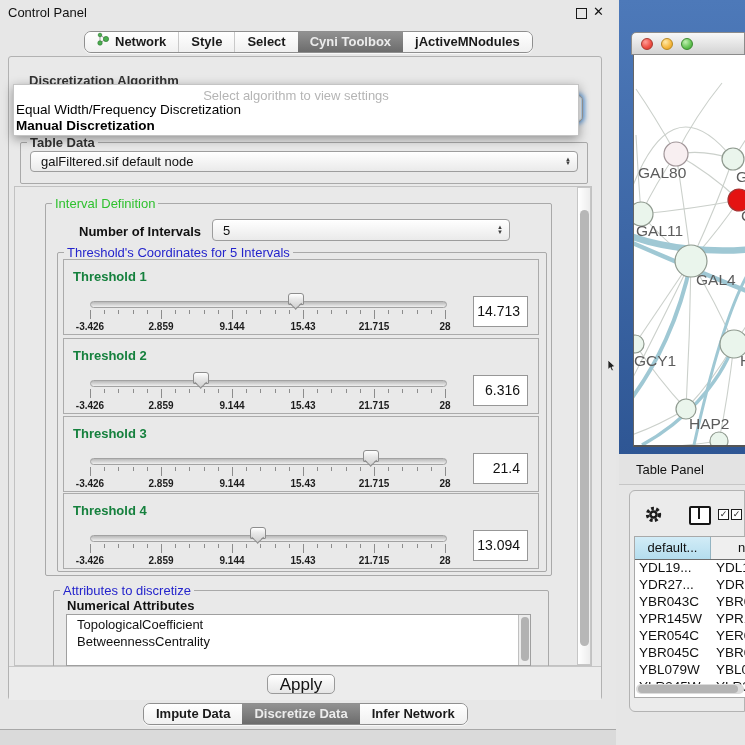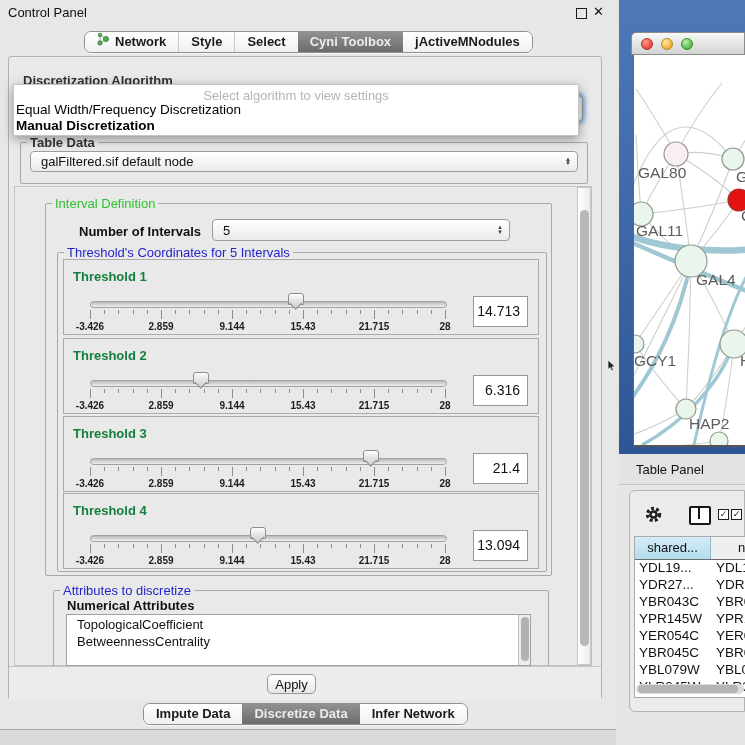--- a/index.html
+++ b/index.html
@@ -65,22 +65,22 @@
   .ticklab{position:absolute;transform:translateX(-50%);font-size:10px;font-weight:600;color:#1d1d1d;white-space:nowrap;}
   .tval{position:absolute;left:409px;top:36px;width:55px;height:31px;background:#fff;border:1px solid #979797;
         box-sizing:border-box;font-size:14px;color:#111;text-align:right;line-height:29px;padding-right:7px;}
   
   .attr-list{position:absolute;left:66px;top:614px;width:465px;height:52px;background:#fff;border:1px solid #9f9f9f;
              box-sizing:border-box;overflow:hidden;padding:2px 0 0 10px;}
   .attr-item{font-size:13px;color:#111;line-height:16.5px;}
   .lsb{position:absolute;left:518px;top:615px;width:12px;height:50px;background:#ececec;border-left:1px solid #c0c0c0;box-sizing:border-box;}
   .lsb-thumb{position:absolute;left:1.5px;top:2px;width:8px;height:44px;background:#b2b2b2;border-radius:4px;}
   .apply-strip{position:absolute;left:9px;top:666px;width:592px;height:33px;background:#ececec;border-top:1px solid #c6c6c6;}
-  .apply-btn{position:absolute;left:258px;top:7px;width:49px;height:20px;background:linear-gradient(#ffffff,#e6e6e6);
-             border:1px solid #9a9a9a;border-radius:5px;font-size:13px;color:#111;font-family:inherit;padding:0;}
+  .apply-btn{position:absolute;left:258px;top:7px;width:68px;height:20px;background:linear-gradient(#ffffff,#e6e6e6);
+             border:1px solid #9a9a9a;border-radius:5px;font-size:17px;color:#111;font-family:inherit;padding:0;}
   .bottom-edge{position:absolute;left:0;top:729px;width:616px;height:16px;background:#dadada;border-top:1px solid #a8a8a8;}
   
   .desktop{position:absolute;left:616px;top:0;width:129px;height:745px;background:#e6e6e6;}
   .desk-blue{position:absolute;left:3px;top:0;width:126px;height:455px;
              background:linear-gradient(#4d79b9,#2e5694);}
   .net-window{position:absolute;left:15px;top:8px;width:114px;height:413px;margin-top:24px;}
   .net-titlebar{position:absolute;left:0;top:0;width:114px;height:23px;background:linear-gradient(#f8f8f8,#d3d3d3);
                 border:1px solid #8b8b8b;border-radius:5px 0 0 0;box-sizing:border-box;}
   .tl{position:absolute;top:5px;width:12px;height:12px;border-radius:50%;box-sizing:border-box;}
   .tl.red{left:9px;background:radial-gradient(circle at 35% 30%,#ff9d96,#ee4c42 60%,#c63a30);border:1px solid #a8372e;}
@@ -149,21 +149,21 @@
         <div class="tabseg sel">
           <span>Cyni Toolbox</span>
         </div>
         <div class="tabseg">
           <span>jActiveMNodules</span>
         </div>
       </div>
 
     <div class="content-panel"></div>
 
-    <div class="grouplab g-dark" style="left:20px;top:73px;z-index:1;">Discretization Algorithm</div>
+    <div class="grouplab g-dark" style="left:26px;top:73px;z-index:1;">Discretization Algorithm</div>
     <div class="algo-frag"></div>
 
     <div class="popup">
       <div class="popup-hint">Select algorithm to view settings</div>
       <div id="popup-options">
           <div class="popup-opt">Equal Width/Frequency Discretization</div>
           <div class="popup-opt hl">Manual Discretization</div>
         </div>
     </div>
 
@@ -470,21 +470,21 @@
         <circle cx="8" cy="8" r="5.6" fill="none" stroke="#1d1d1d" stroke-width="3.2" stroke-dasharray="2.6 2.1"></circle>
         <circle cx="8" cy="8" r="4" fill="#1d1d1d"></circle>
         <circle cx="8" cy="8" r="1.7" fill="#ebebeb"></circle>
       </svg>
       <div class="col-icon" style="left:59px;top:15px;"></div>
       <div class="chk" style="left:88px;top:18px;">✓</div>
       <div class="chk" style="left:101px;top:18px;">✓</div>
 
       <div class="tp-table">
         <div class="tp-head">
-          <div class="th1">shared...</div>
+          <div class="th1">default...</div>
           <div class="th2">na</div>
         </div>
         <div id="table-rows">
             <div class="trow">
               <span class="tc1">YDL19...</span>
               <span class="tc2">YDL1</span>
             </div>
             <div class="trow">
               <span class="tc1">YDR27...</span>
               <span class="tc2">YDR2</span>

